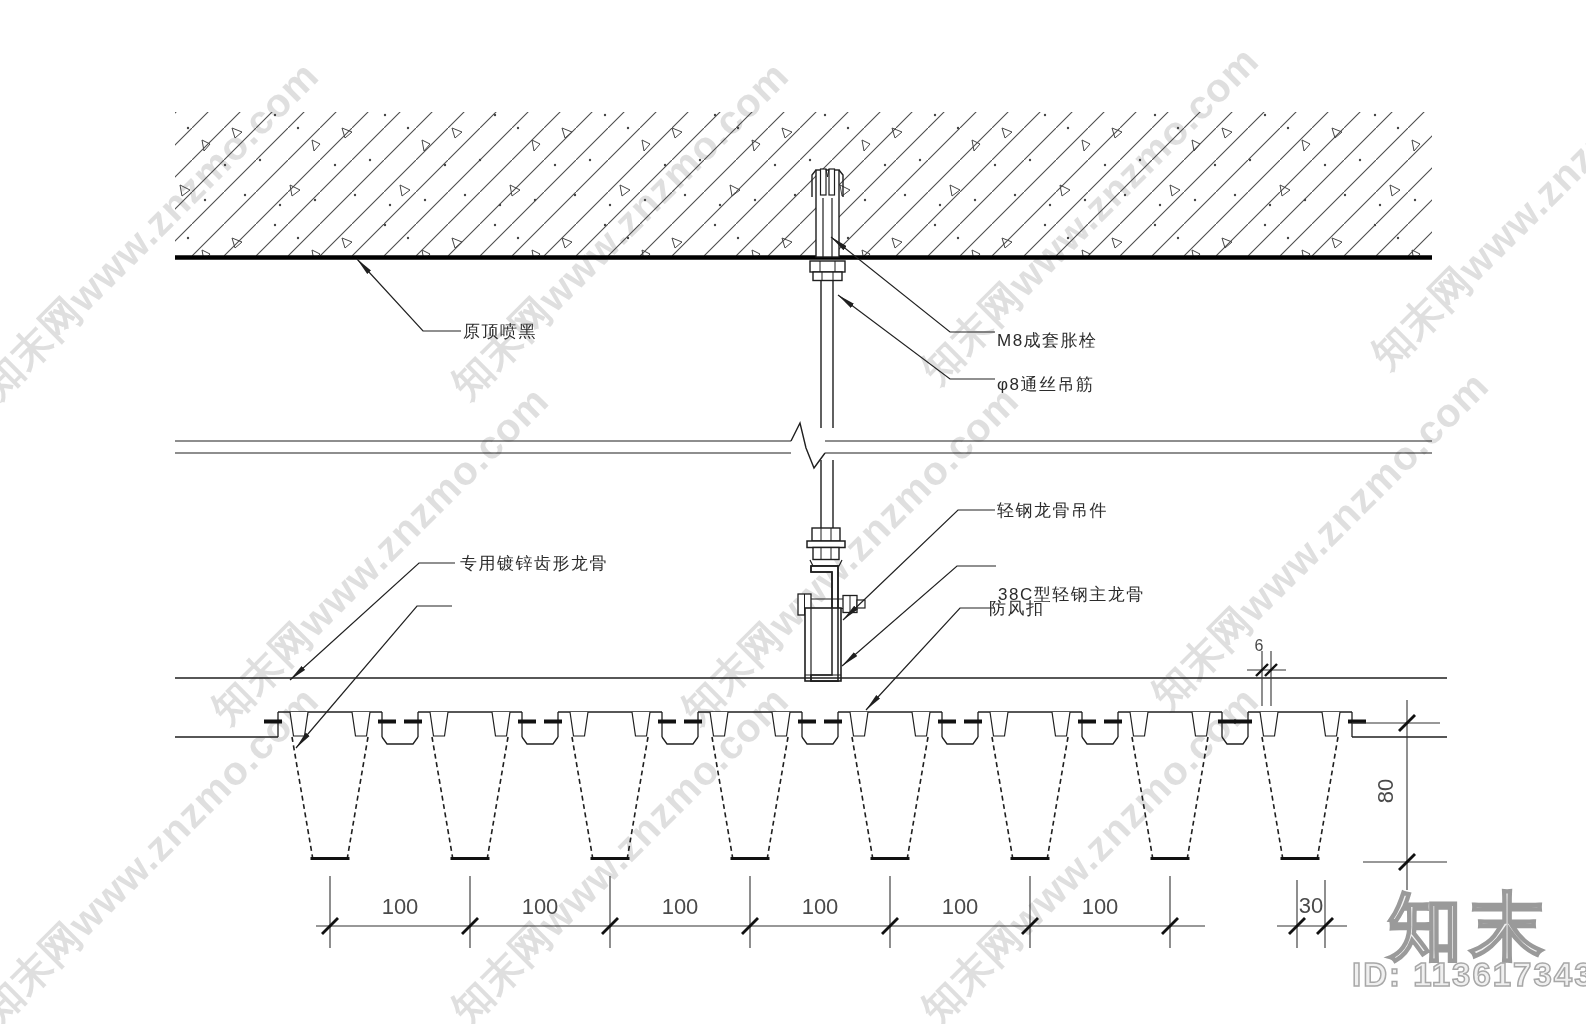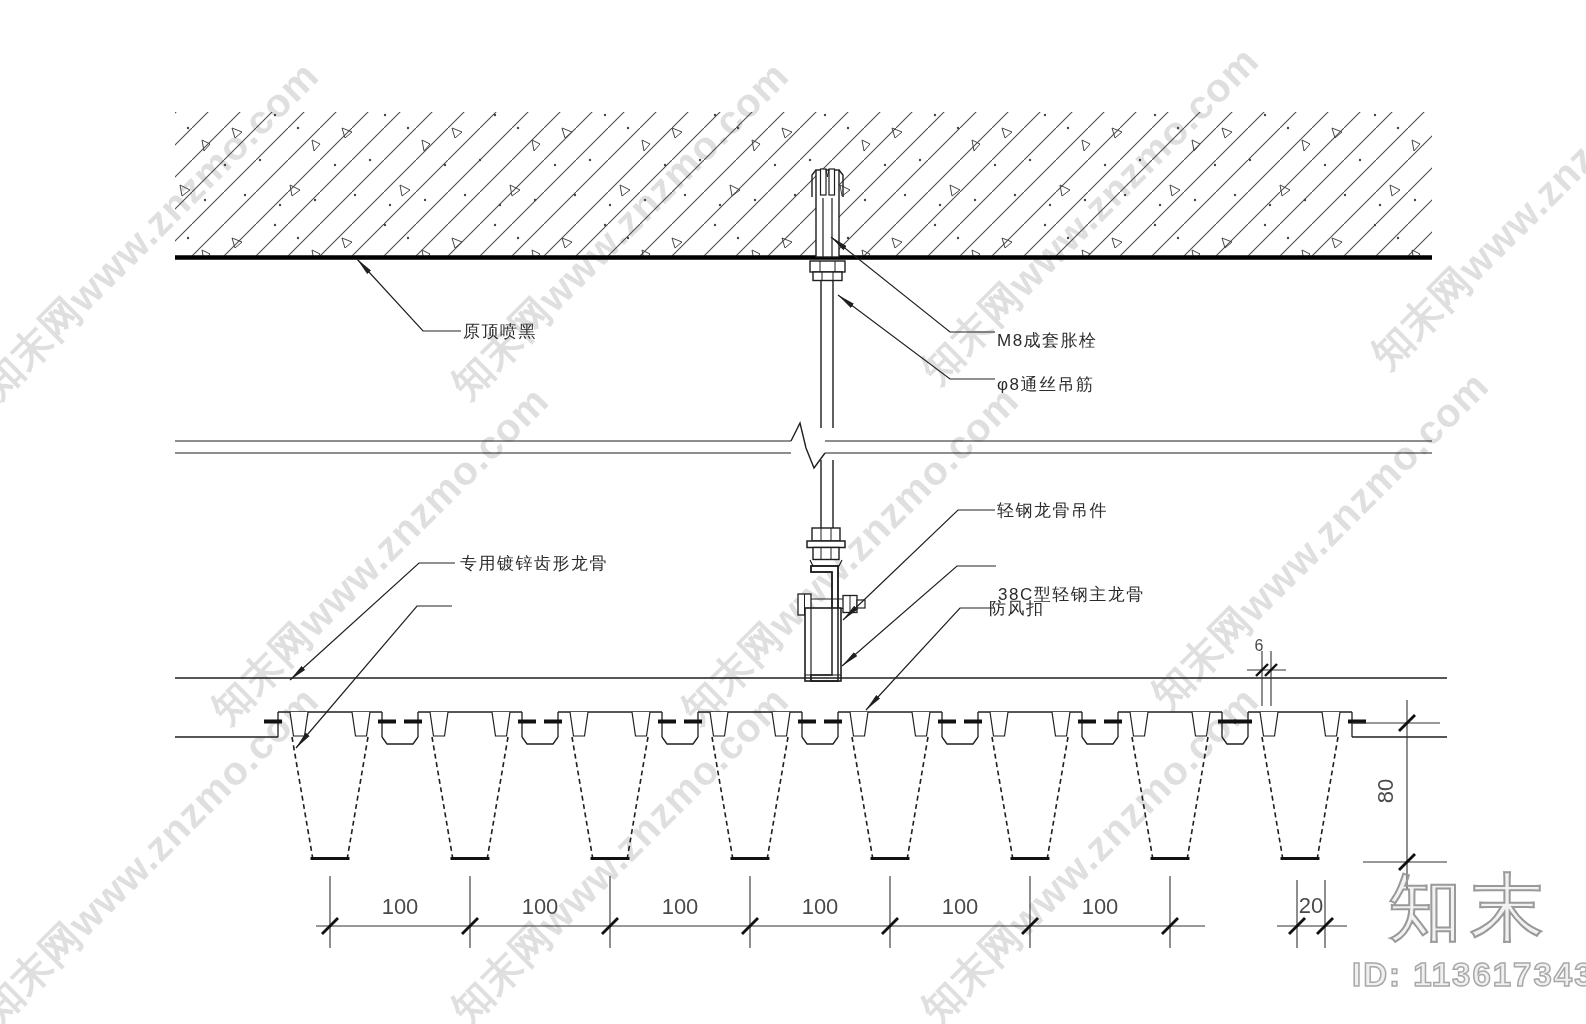--- a/index.html
+++ b/index.html
@@ -8,21 +8,21 @@
   svg{position:absolute;left:0;top:0;}
   .label{position:absolute;transform:translateY(-50%);color:#2b2b2b;font-size:17px;
          letter-spacing:1.5px;white-space:nowrap;font-weight:400;}
   .dim{position:absolute;transform:translate(-50%,-50%);color:#4a4a4a;font-size:22px;
        white-space:nowrap;font-weight:400;}
   .dim.small{font-size:16px;}
   .dim.vert{transform:translate(-50%,-50%) rotate(-90deg);}
   .wm{position:absolute;transform:translate(-50%,-50%) rotate(-45deg);color:#cccccc;
       opacity:.62;font-size:40px;font-weight:bold;white-space:nowrap;letter-spacing:1px;
       pointer-events:none;}
-  .logo{position:absolute;left:1388px;top:859px;font-size:74px;font-weight:normal;
+  .logo{position:absolute;left:1388px;top:878px;font-size:74px;font-weight:bold;
         letter-spacing:8px;color:rgba(0,0,0,0.05);-webkit-text-stroke:2px #9a9a9a;white-space:nowrap;}
   .idtag{position:absolute;left:1352px;top:956px;font-size:33px;font-weight:bold;
          color:rgba(0,0,0,0.06);-webkit-text-stroke:1.5px #a8a8a8;white-space:nowrap;letter-spacing:2px;}
 </style>
 </head>
 <body>
 
 <div id="canvas">
 
   <div class="wm" style="left:150px;top:230px">知末网www.znzmo.com</div>
@@ -201,19 +201,19 @@
   <div class="label" style="left:998px;top:594px">38C型轻钢主龙骨</div>
   <div class="label" style="left:989px;top:608px">防风扣</div>
   <div class="label" style="left:460px;top:563px">专用镀锌齿形龙骨</div>
 
   <div class="dim" style="left:400px;top:907px">100</div>
   <div class="dim" style="left:540px;top:907px">100</div>
   <div class="dim" style="left:680px;top:907px">100</div>
   <div class="dim" style="left:820px;top:907px">100</div>
   <div class="dim" style="left:960px;top:907px">100</div>
   <div class="dim" style="left:1100px;top:907px">100</div>
-  <div class="dim" style="left:1311px;top:906px">20</div>
+  <div class="dim" style="left:1311px;top:906px">30</div>
   <div class="dim vert" style="left:1386px;top:791px">80</div>
   <div class="dim small" style="left:1259px;top:646px">6</div>
 
   <div class="logo">知末</div>
   <div class="idtag">ID: 1136173435</div>
 </div>
 
 </body></html>

